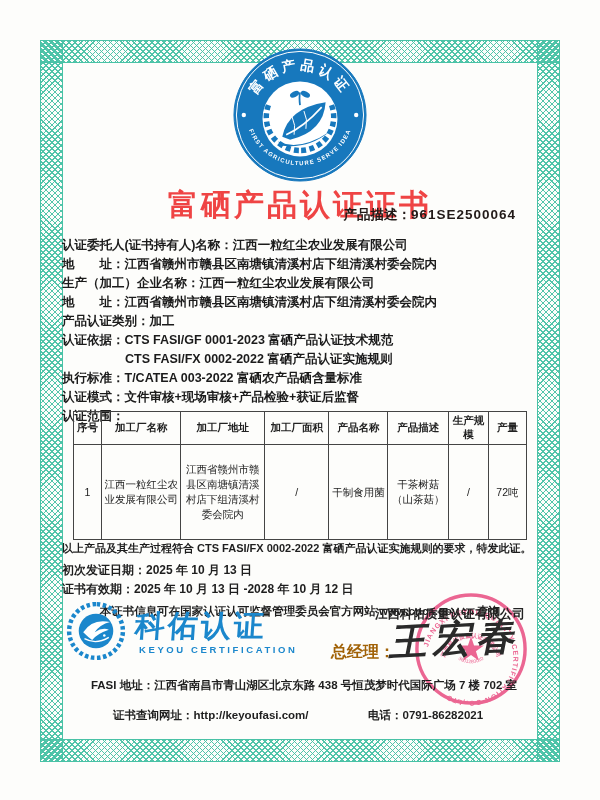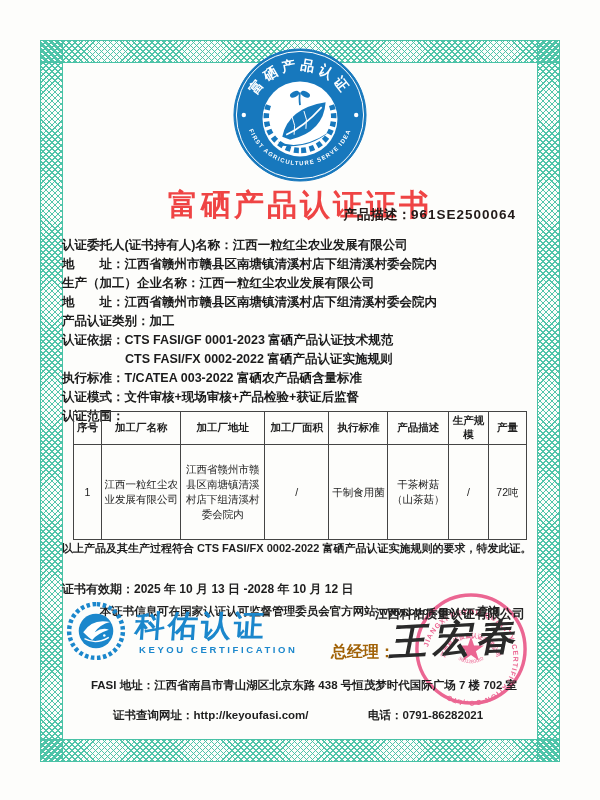--- a/index.html
+++ b/index.html
@@ -129,40 +129,41 @@
         <col style="width:13.4%">
         <col style="width:8.8%">
         <col style="width:8.4%">
     </colgroup>
     <tbody>
         <tr>
       <th>序号</th>
       <th>加工厂名称</th>
       <th>加工厂地址</th>
       <th>加工厂面积</th>
-      <th>执行标准</th>
+      <th>产品名称</th>
       <th>产品描述</th>
       <th>生产规模</th>
       <th>产量</th>
     </tr>
     <tr>
       <td>1</td>
       <td>江西一粒红尘农业发展有限公司</td>
       <td>江西省赣州市赣县区南塘镇清溪村店下组清溪村委会院内</td>
       <td>/</td>
       <td>干制食用菌</td>
       <td>干茶树菇（山茶菇）</td>
       <td>/</td>
       <td>72吨</td>
     </tr>
   </tbody>
     </table>
 
   <div class="statement">以上产品及其生产过程符合 CTS FASI/FX 0002-2022 富硒产品认证实施规则的要求，特发此证。</div>
   <div class="dates1">
+    <span><span>初次发证日期：</span><span>2025 年 10 月 13 日</span></span>
   </div>
   <div class="dates2">
     <span>证书有效期：</span><span>2025 年 10 月 13 日 -2028 年 10 月 12 日</span>
   </div>
   <div class="query-note">本证书信息可在国家认证认可监督管理委员会官方网站 www.cnca.gov.cn 查询</div>
 
   <svg class="keyou-emblem" viewBox="0 0 100 100">
     <path d="M 50,8 A 42,42 0 1 0 50.02,8" fill="none" stroke="#1b87cc" stroke-width="7" stroke-dasharray="5.5 4"></path>
     <circle cx="50" cy="50" r="27" fill="#1b87cc"></circle>
     <g>

